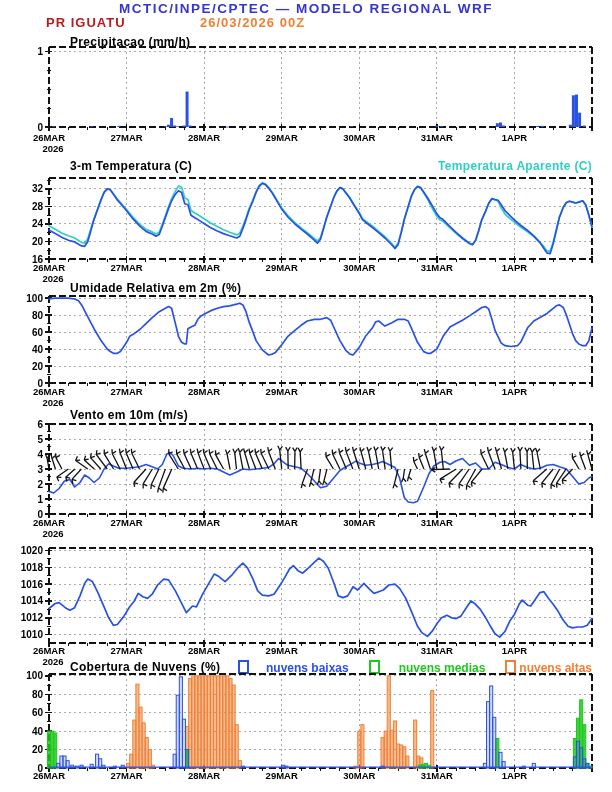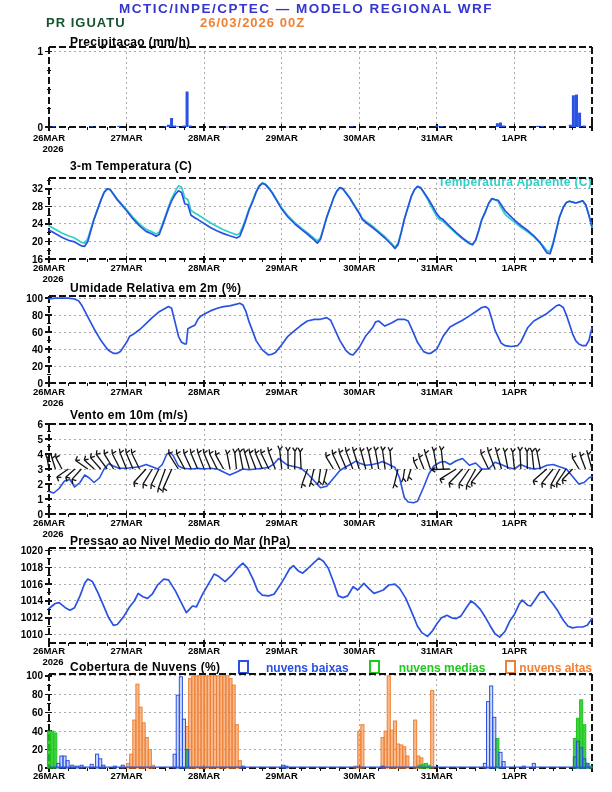--- a/index.html
+++ b/index.html
@@ -20,29 +20,28 @@
       margin-right:3px;vertical-align:-2px}
   svg{position:absolute;top:0;left:0;pointer-events:none}
   .tick{font:bold 10px "Liberation Sans",sans-serif;fill:#000}
   .xlab{font:bold 9.5px "Liberation Sans",sans-serif;fill:#000}
 </style>
 </head>
 <body>
 
 <div class="page">
   <div class="abs" id="hdr1" style="color: rgb(53, 53, 208);">MCTIC/INPE/CPTEC — MODELO REGIONAL WRF</div>
-  <span class="abs" id="hdr2a" style="color: #14532d; padding-left: 8px;">PR IGUATU</span>
+  <span class="abs" id="hdr2a" style="color: #b91c1c; padding-left: 8px;">PR IGUATU</span>
   <span class="abs" id="hdr2b" style="color: rgb(240, 128, 51);">26/03/2026 00Z</span>
 
   <div class="abs ptitle" id="t1">Precipitacao (mm/h)</div>
   <div class="abs ptitle" id="t2">3-m Temperatura (C)</div>
-  <span class="abs" id="leg2" style="color: rgb(46, 208, 198); margin-top: 16px;">Temperatura Aparente (C)</span>
+  <span class="abs" id="leg2" style="color: rgb(46, 208, 198);">Temperatura Aparente (C)</span>
   <div class="abs ptitle" id="t3">Umidade Relativa em 2m (%)</div>
   <div class="abs ptitle" id="t4">Vento em 10m (m/s)</div>
-  <div class="abs ptitle" id="t5">Pressao ao Nivel Medio do Mar (hPa)</div>
   <div class="abs ptitle" id="t6">Cobertura de Nuvens (%)</div>
 
   <div class="abs" id="leg6">
     <span class="legitem"><span class="sq" style="border-color: rgb(42, 82, 226);"></span><span style="color: rgb(42, 82, 226); padding-left: 14px;">nuvens baixas</span></span>
     <span class="legitem"><span class="sq" style="border-color: rgb(30, 200, 30);"></span><span style="color: rgb(30, 200, 30); padding-left: 16px;">nuvens medias</span></span>
     <span class="legitem"><span class="sq" style="border-color: rgb(240, 128, 51);"></span><span style="color: rgb(240, 128, 51);">nuvens altas</span></span>
   </div>
 
   <svg id="chart" width="612" height="792" viewBox="0 0 612 792">
       <line x1="126.57142857142857" y1="47" x2="126.57142857142857" y2="127" stroke="#aaaaaa" stroke-width="1" stroke-dasharray="1.5 3.5" shape-rendering="crispEdges"></line>

